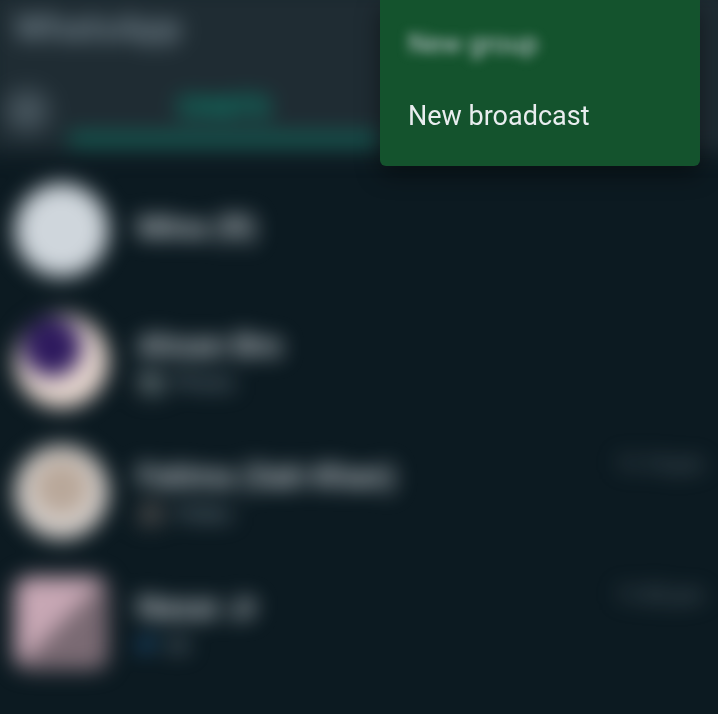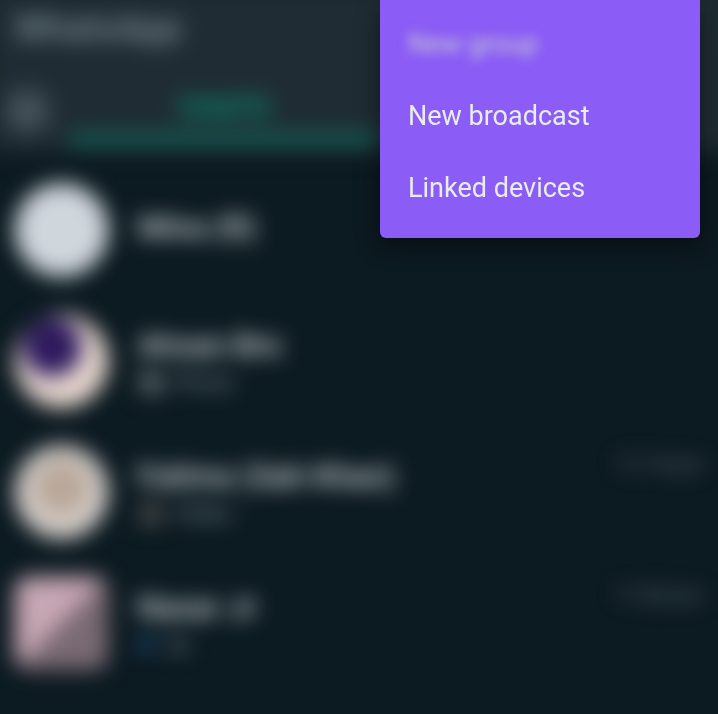--- a/index.html
+++ b/index.html
@@ -113,21 +113,21 @@
       align-self:flex-start;
       padding-top:6px;
     }
 
     
     .menu {
       position: absolute;
       top: 0;
       right: 18px;
       width: 320px;
-      background: #8b5cf6;
+      background: #14532d;
       border-radius: 0 0 6px 6px;
       box-shadow: 0 8px 24px rgba(0,0,0,.45);
       padding: 8px 0 14px;
       z-index: 10;
     }
     .menu-item {
       display:block;
       padding: 20px 28px;
       font-size: 27px;
       color:#e9edef;
@@ -195,14 +195,13 @@
           </div>
       </div>
       <div class="chat-time">11:02 pm</div>
     </div>
   </div>
 </div>
 
 <div class="menu">
   <div class="menu-item blurred">New group</div>
   <div class="menu-item">New broadcast</div>
-  <div class="menu-item">Linked devices</div>
 </div>
 
 </body></html>

